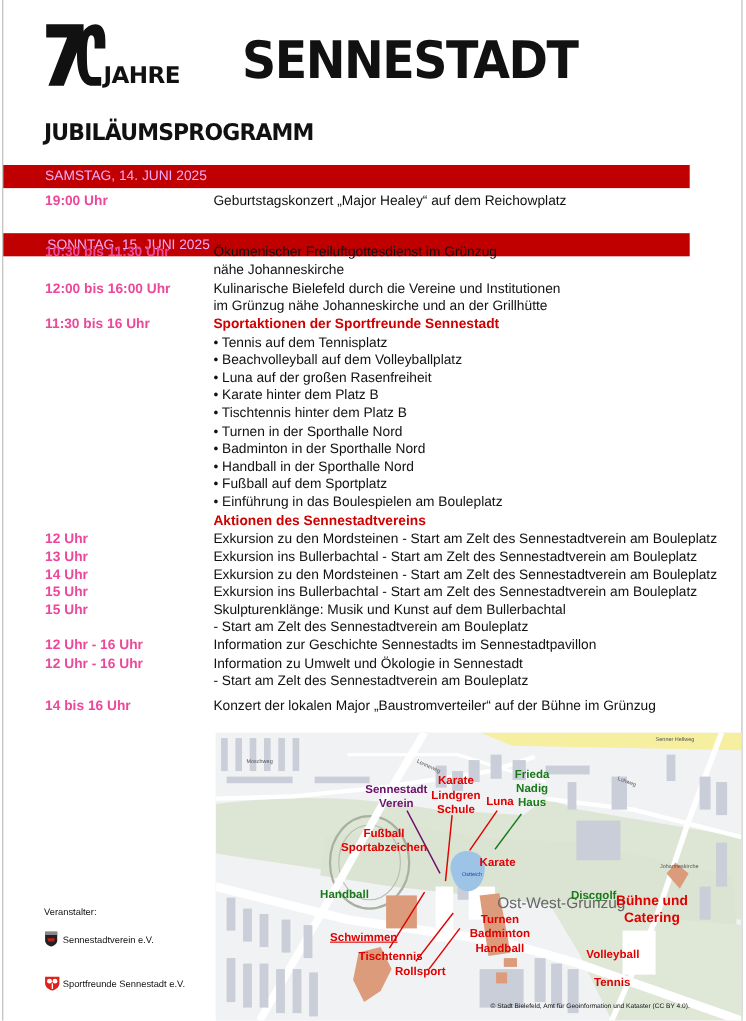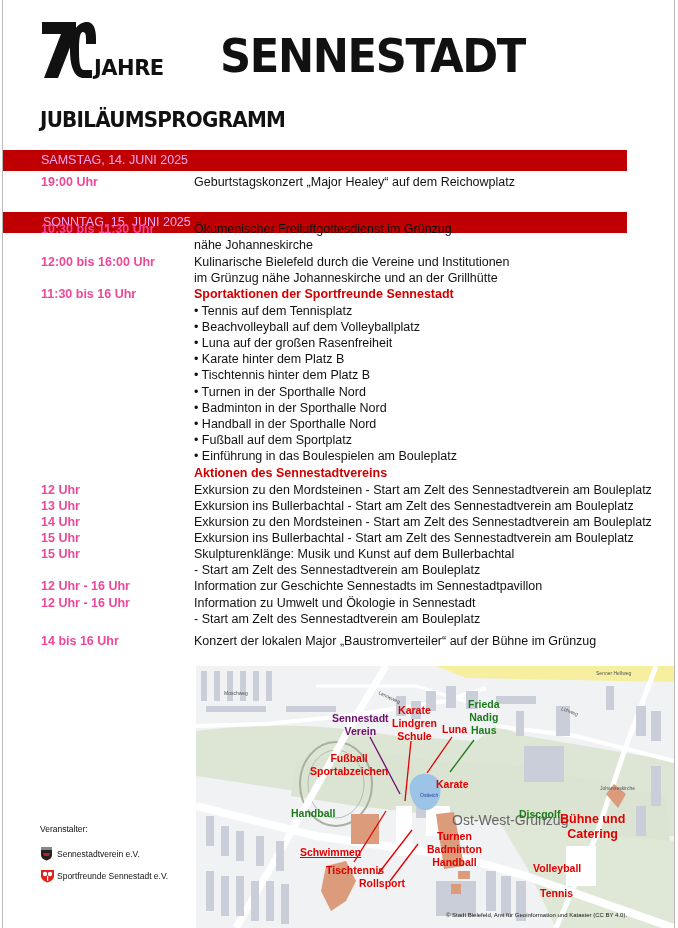--- a/index.html
+++ b/index.html
@@ -331,21 +331,21 @@
   <div class="org-item" style="top:22px;">
     <span class="emblem">
       <svg width="13" height="15" viewBox="0 0 13 15">
         <path d="M1,1 L12,1 L12,9 C12,12 9,14 6.5,14.5 C4,14 1,12 1,9 Z" fill="#222"></path>
         <rect x="1" y="1" width="11" height="3" fill="#888"></rect>
         <path d="M3,7 L10,7 L9,10 L4,10 Z" fill="#c0201a"></path>
       </svg>
     </span>
     <span class="name">Sennestadtverein e.V.</span>
   </div>
-  <div class="org-item" style="top:44px;">
+  <div class="org-item" style="top:62px;">
     <span class="emblem">
       <svg width="15" height="15" viewBox="0 0 15 15">
         <path d="M1,2 L14,2 L14,8 C14,11 11,13.5 7.5,14.5 C4,13.5 1,11 1,8 Z" fill="#e0201a"></path>
         <circle cx="5" cy="6" r="2.2" fill="#fff"></circle>
         <circle cx="10" cy="6" r="2.2" fill="#fff"></circle>
         <rect x="7" y="8" width="1.2" height="5" fill="#fff"></rect>
       </svg>
     </span>
     <span class="name">Sportfreunde Sennestadt e.V.</span>
   </div>

